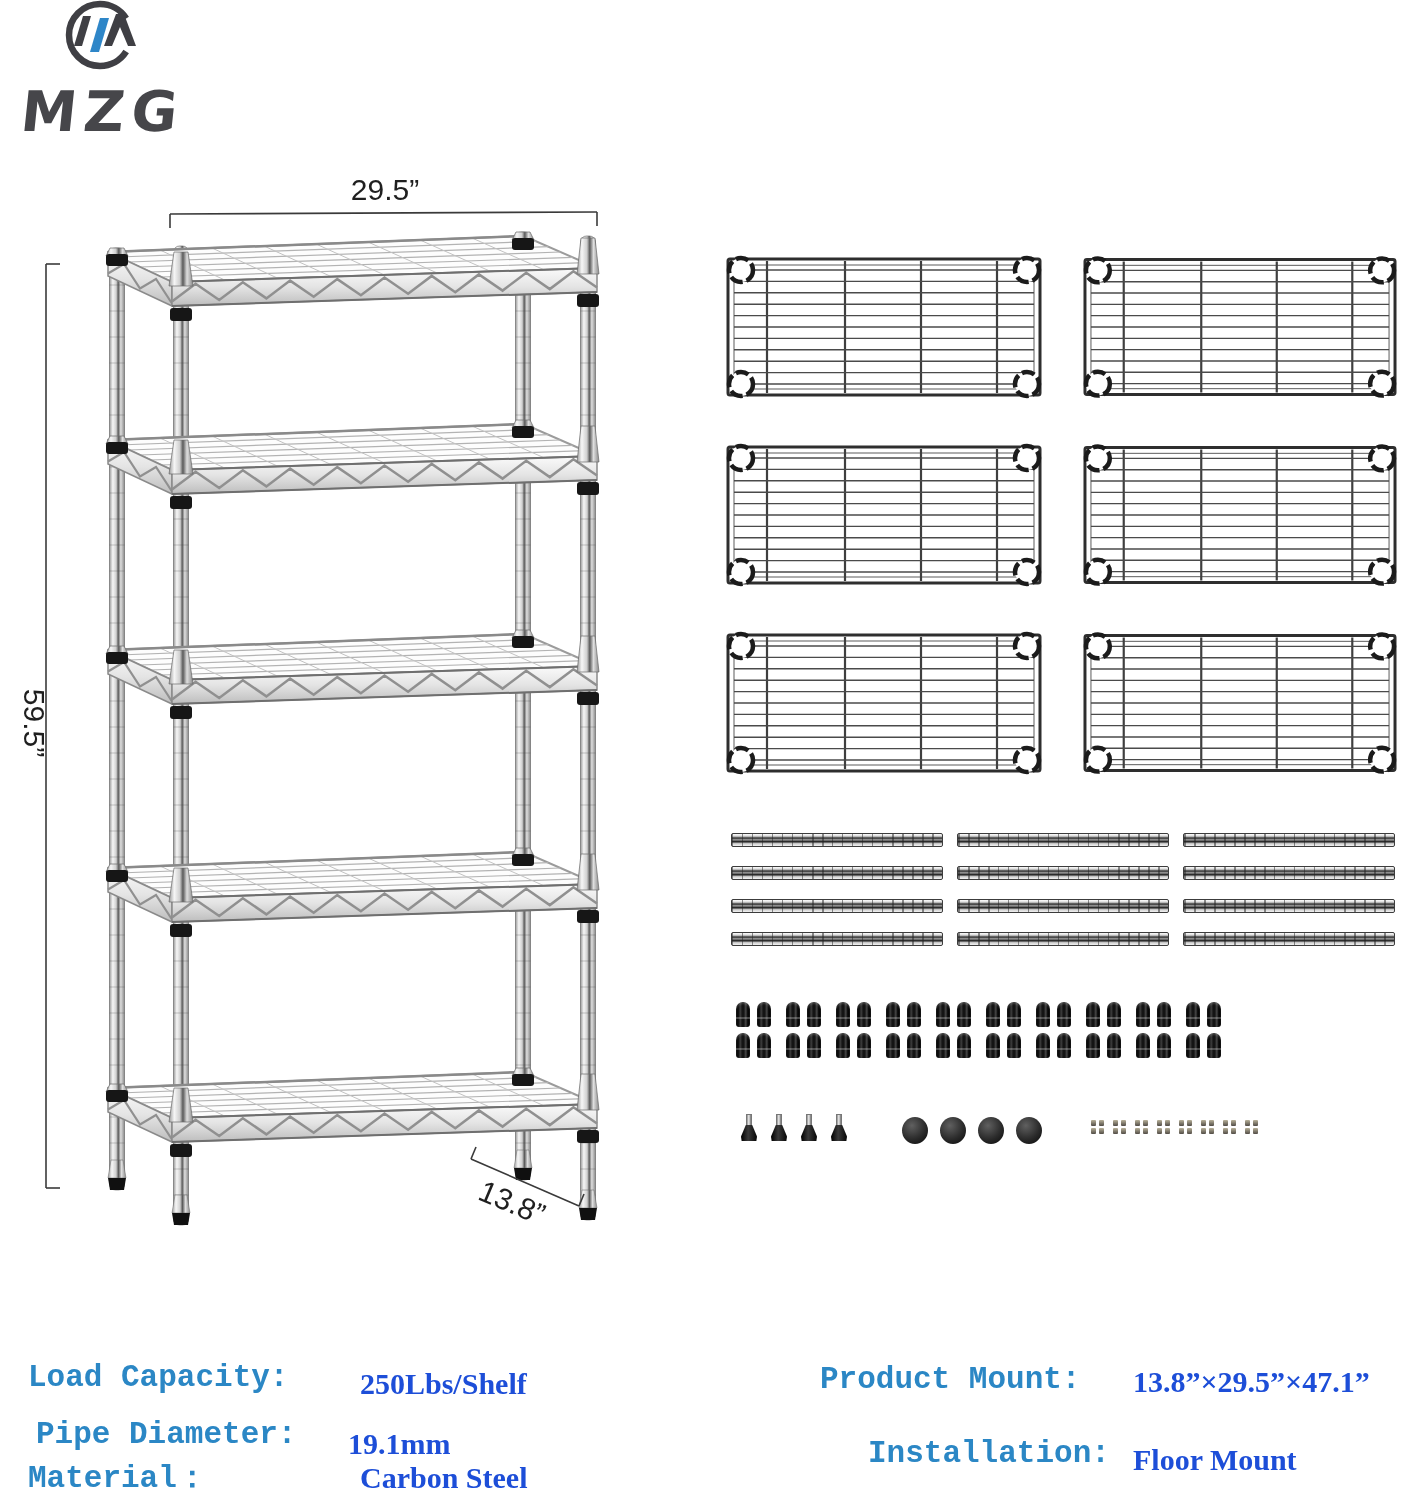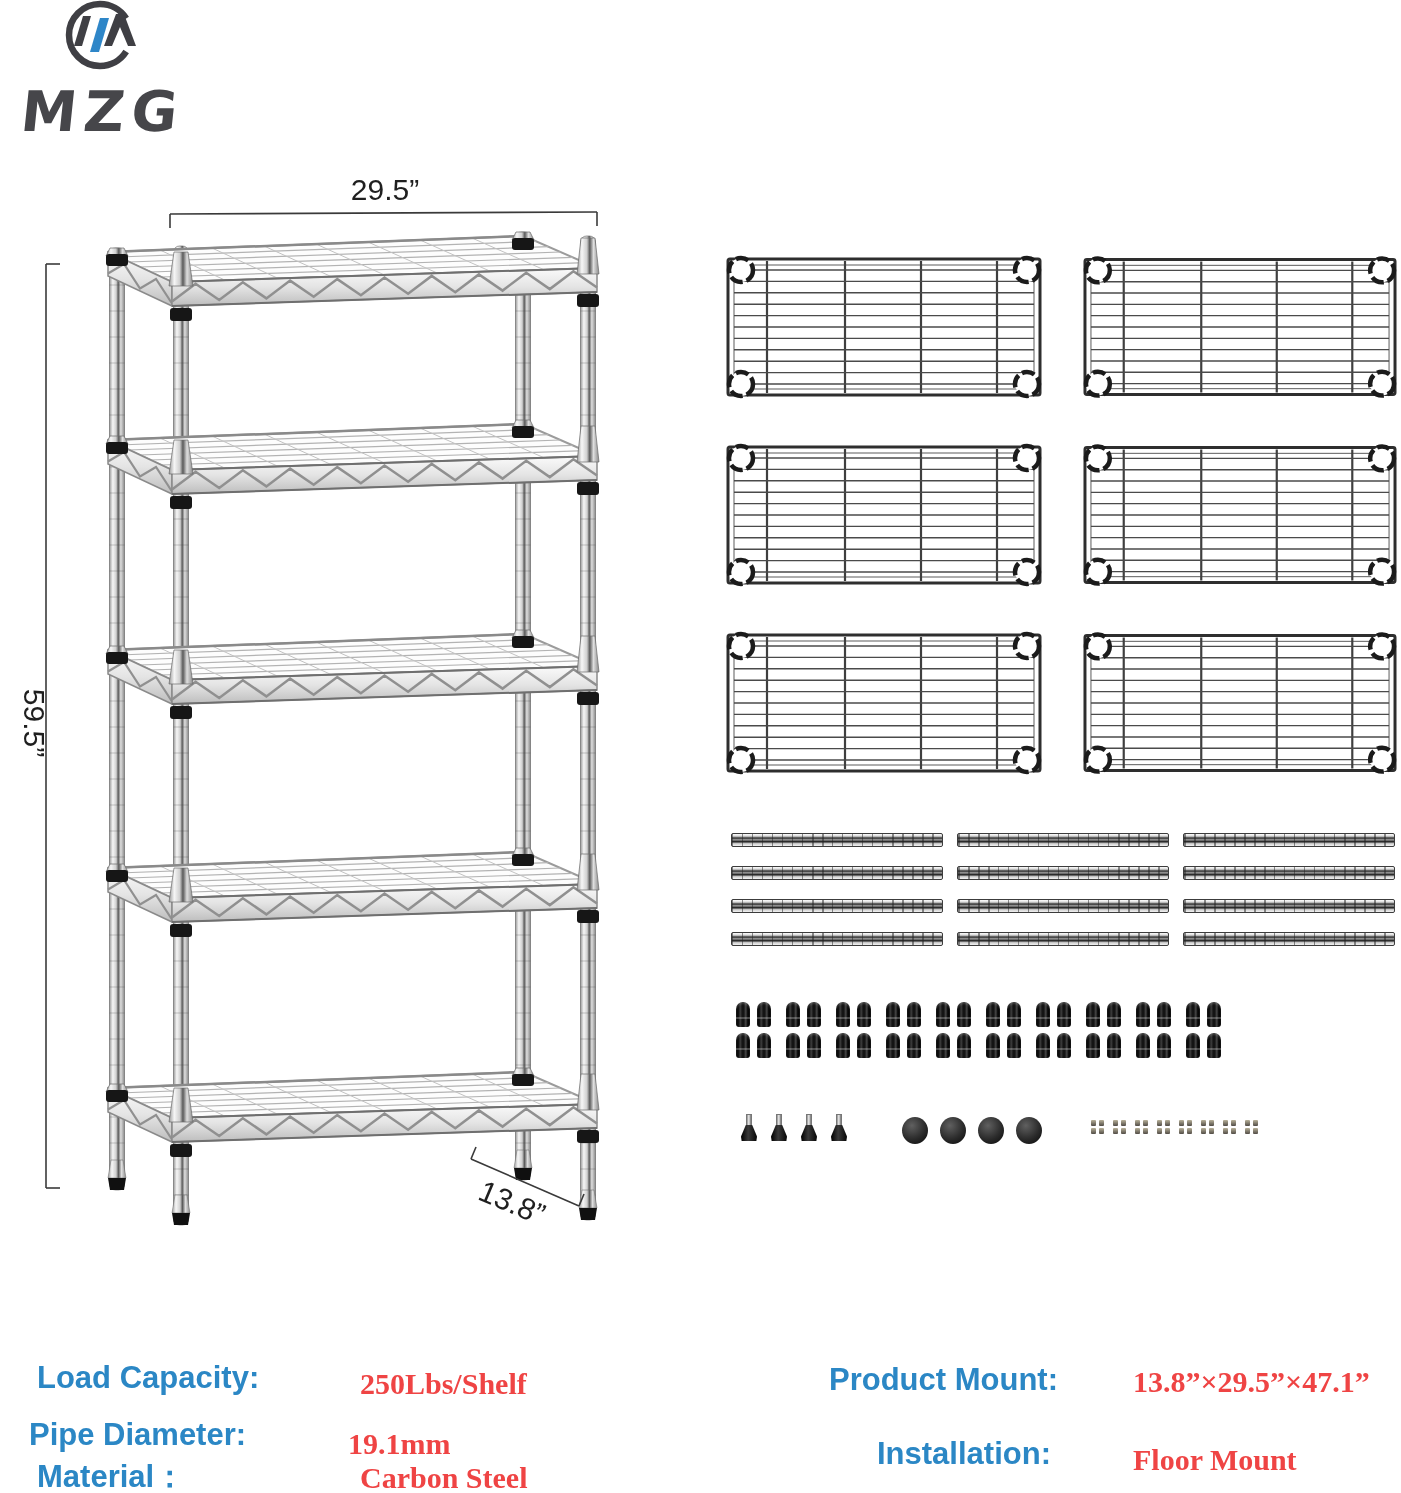--- a/index.html
+++ b/index.html
@@ -39,24 +39,24 @@
 
   .caps-row{position:absolute;left:902px;top:1117px;display:flex;column-gap:12px;}
   .cap{width:26px;height:27px;border-radius:50%;
     background:radial-gradient(circle at 38% 32%, #606060, #2b2b2b 55%, #0b0b0b 95%);}
 
   .screws-row{position:absolute;left:1091px;top:1120px;display:flex;column-gap:9px;}
   .screws{display:grid;grid-template-columns:5px 5px;grid-auto-rows:6px;gap:2px 3px;width:13px;height:15px;}
   .screws i{display:block;background:linear-gradient(180deg,#b9b29a,#514c46);border-radius:1px;}
 
   
-  .spec-label{position:absolute;font-family:Liberation Sans, sans-serif;font-weight:bold;
-    font-size:31px;color:#2b87c5;white-space:nowrap;margin-left:9px;}
+  .spec-label{position:absolute;font-family:Liberation Mono, monospace;font-weight:bold;
+    font-size:31px;color:#2b87c5;white-space:nowrap;}
   .spec-value{position:absolute;font-family:"Liberation Serif",serif;font-weight:bold;
-    font-size:30px;color:#ef4444;white-space:nowrap;}
+    font-size:30px;color:#1d4ed8;white-space:nowrap;}
 
   
   .dim-text{font-family:"Liberation Sans",sans-serif;font-size:30px;fill:#1f1f1f;}
 </style>
 </head>
 <body>
 
 <div class="canvas">
 
   <svg width="0" height="0" style="position:absolute" aria-hidden="true">
@@ -400,21 +400,21 @@
       <div class="screws">
         <i></i>
         <i></i>
         <i></i>
         <i></i>
       </div>
     </div>
 
   <div class="spec-label" style="left:28px;top:1360px">Load Capacity:</div>
   <div class="spec-value" style="left:360px;top:1367px">250Lbs/Shelf</div>
-  <div class="spec-label" style="left:20px;top:1417px">Pipe Diameter:</div>
+  <div class="spec-label" style="left:36px;top:1417px">Pipe Diameter:</div>
   <div class="spec-value" style="left:348px;top:1427px">19.1mm</div>
   <div class="spec-label" style="left:28px;top:1456px">Material：</div>
   <div class="spec-value" style="left:360px;top:1461px">Carbon Steel</div>
   <div class="spec-label" style="left:820px;top:1362px">Product Mount:</div>
   <div class="spec-value" style="left:1133px;top:1365px">13.8”×29.5”×47.1”</div>
   <div class="spec-label" style="left:868px;top:1436px">Installation:</div>
   <div class="spec-value" style="left:1133px;top:1443px">Floor Mount</div>
 
 </div>
 

